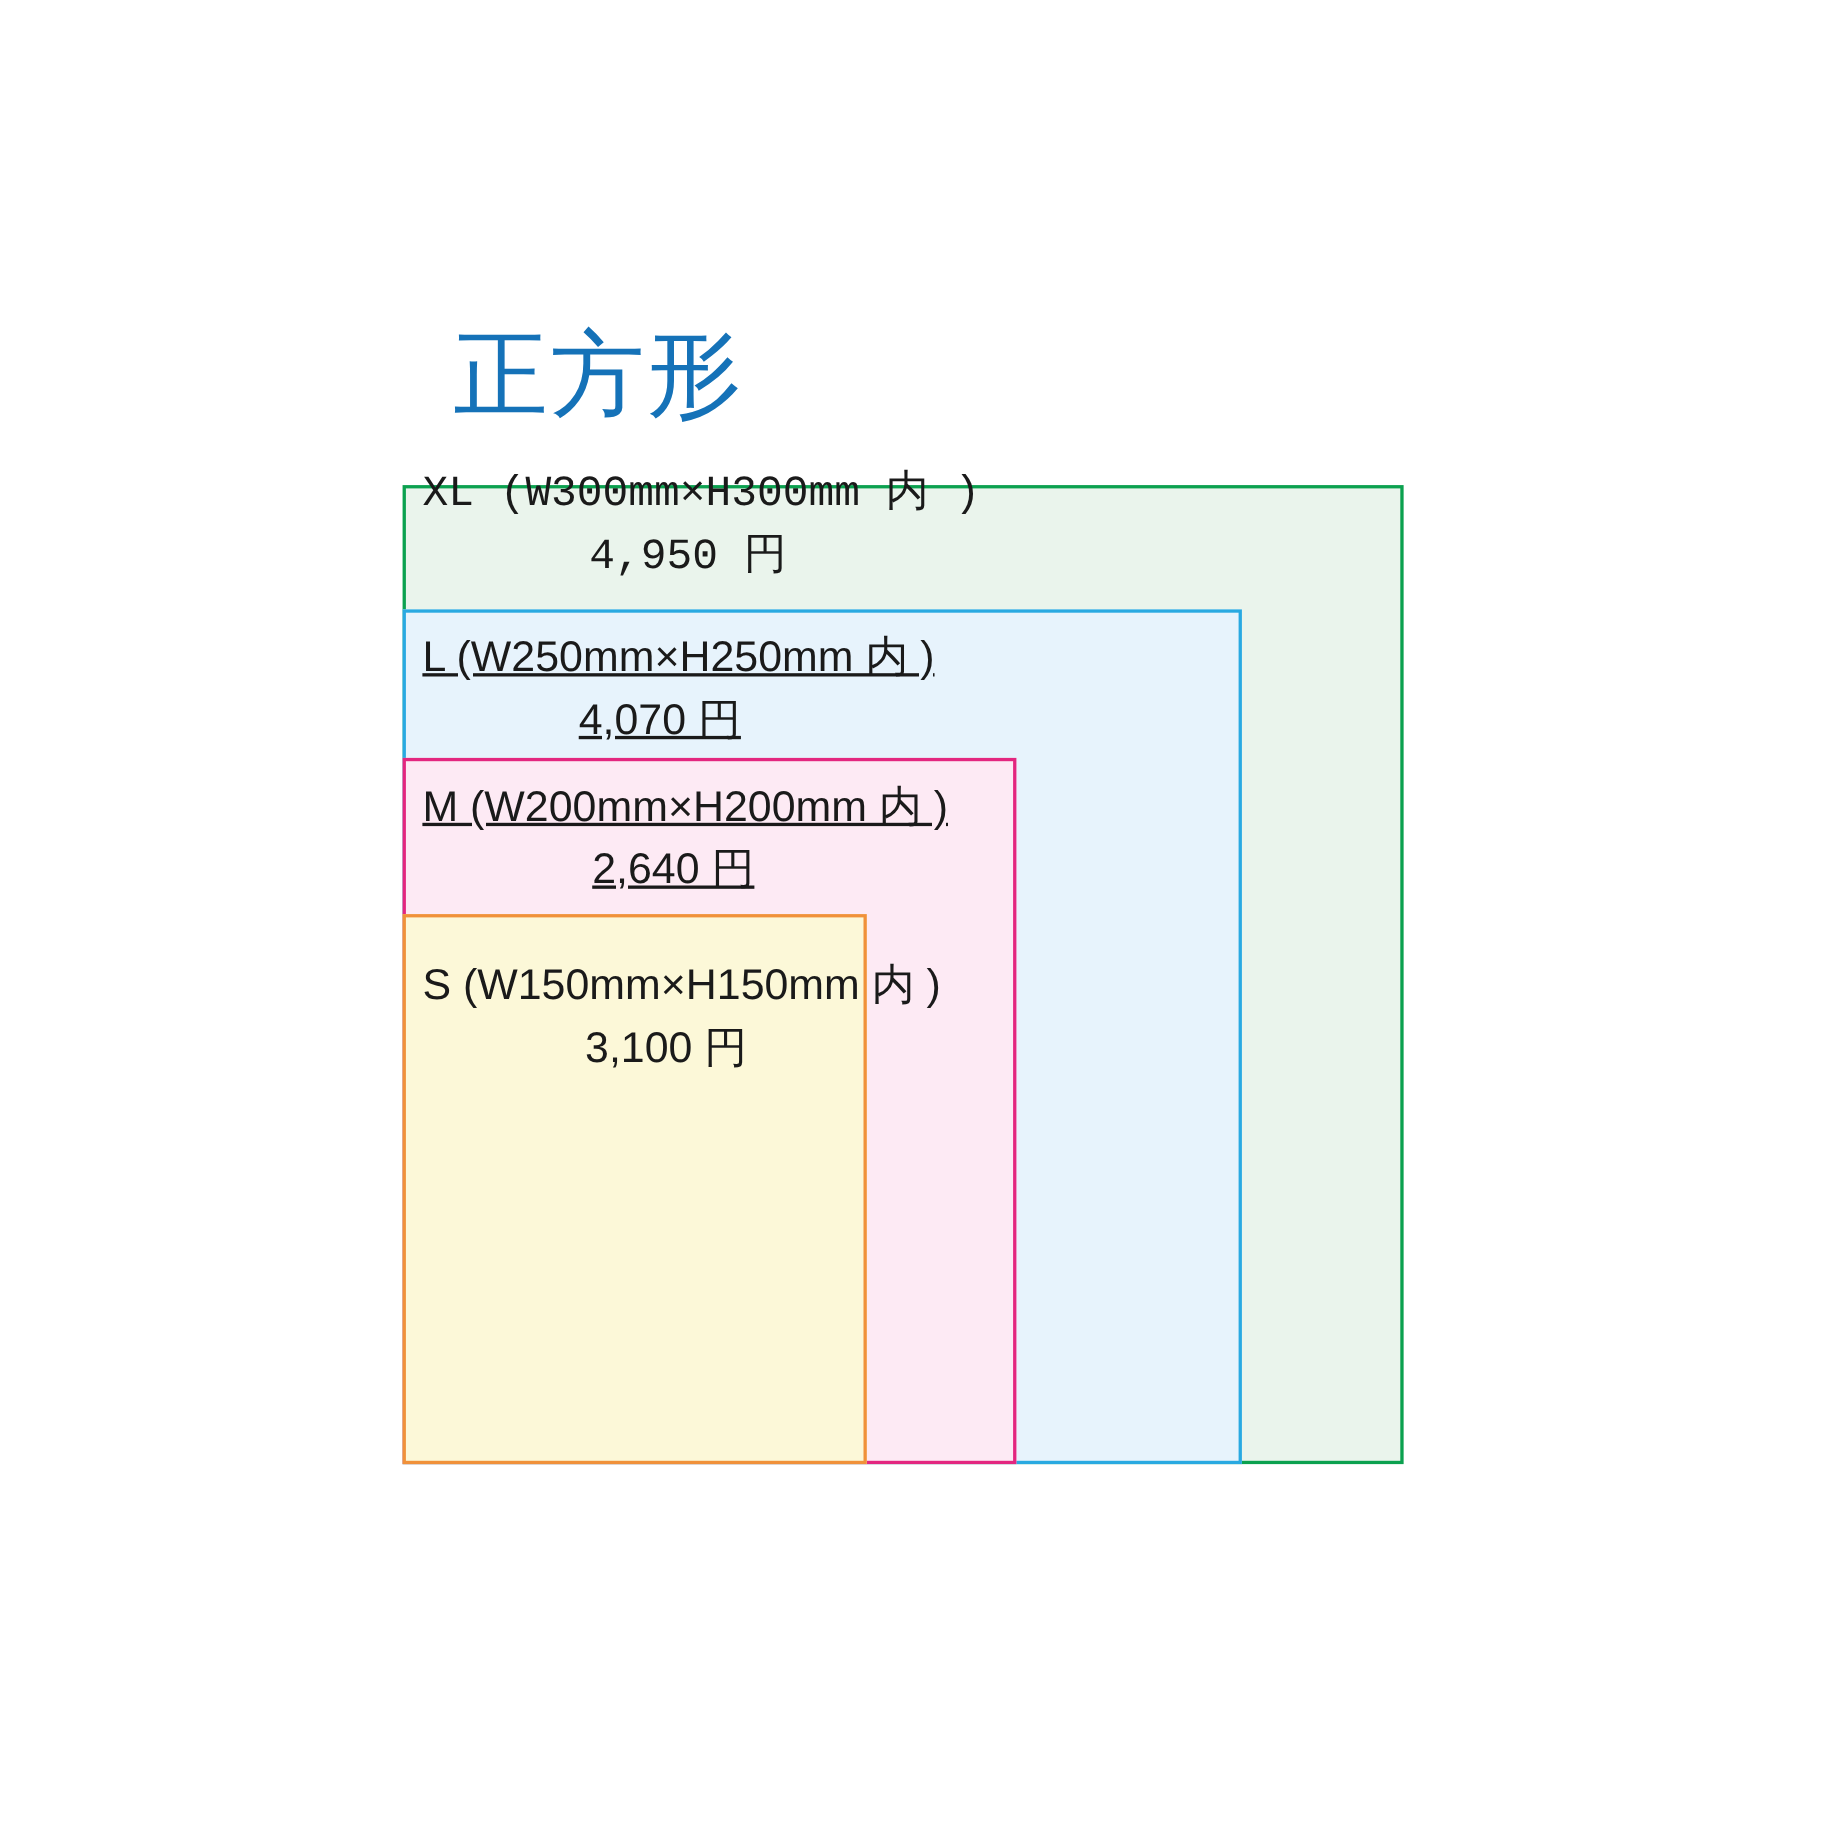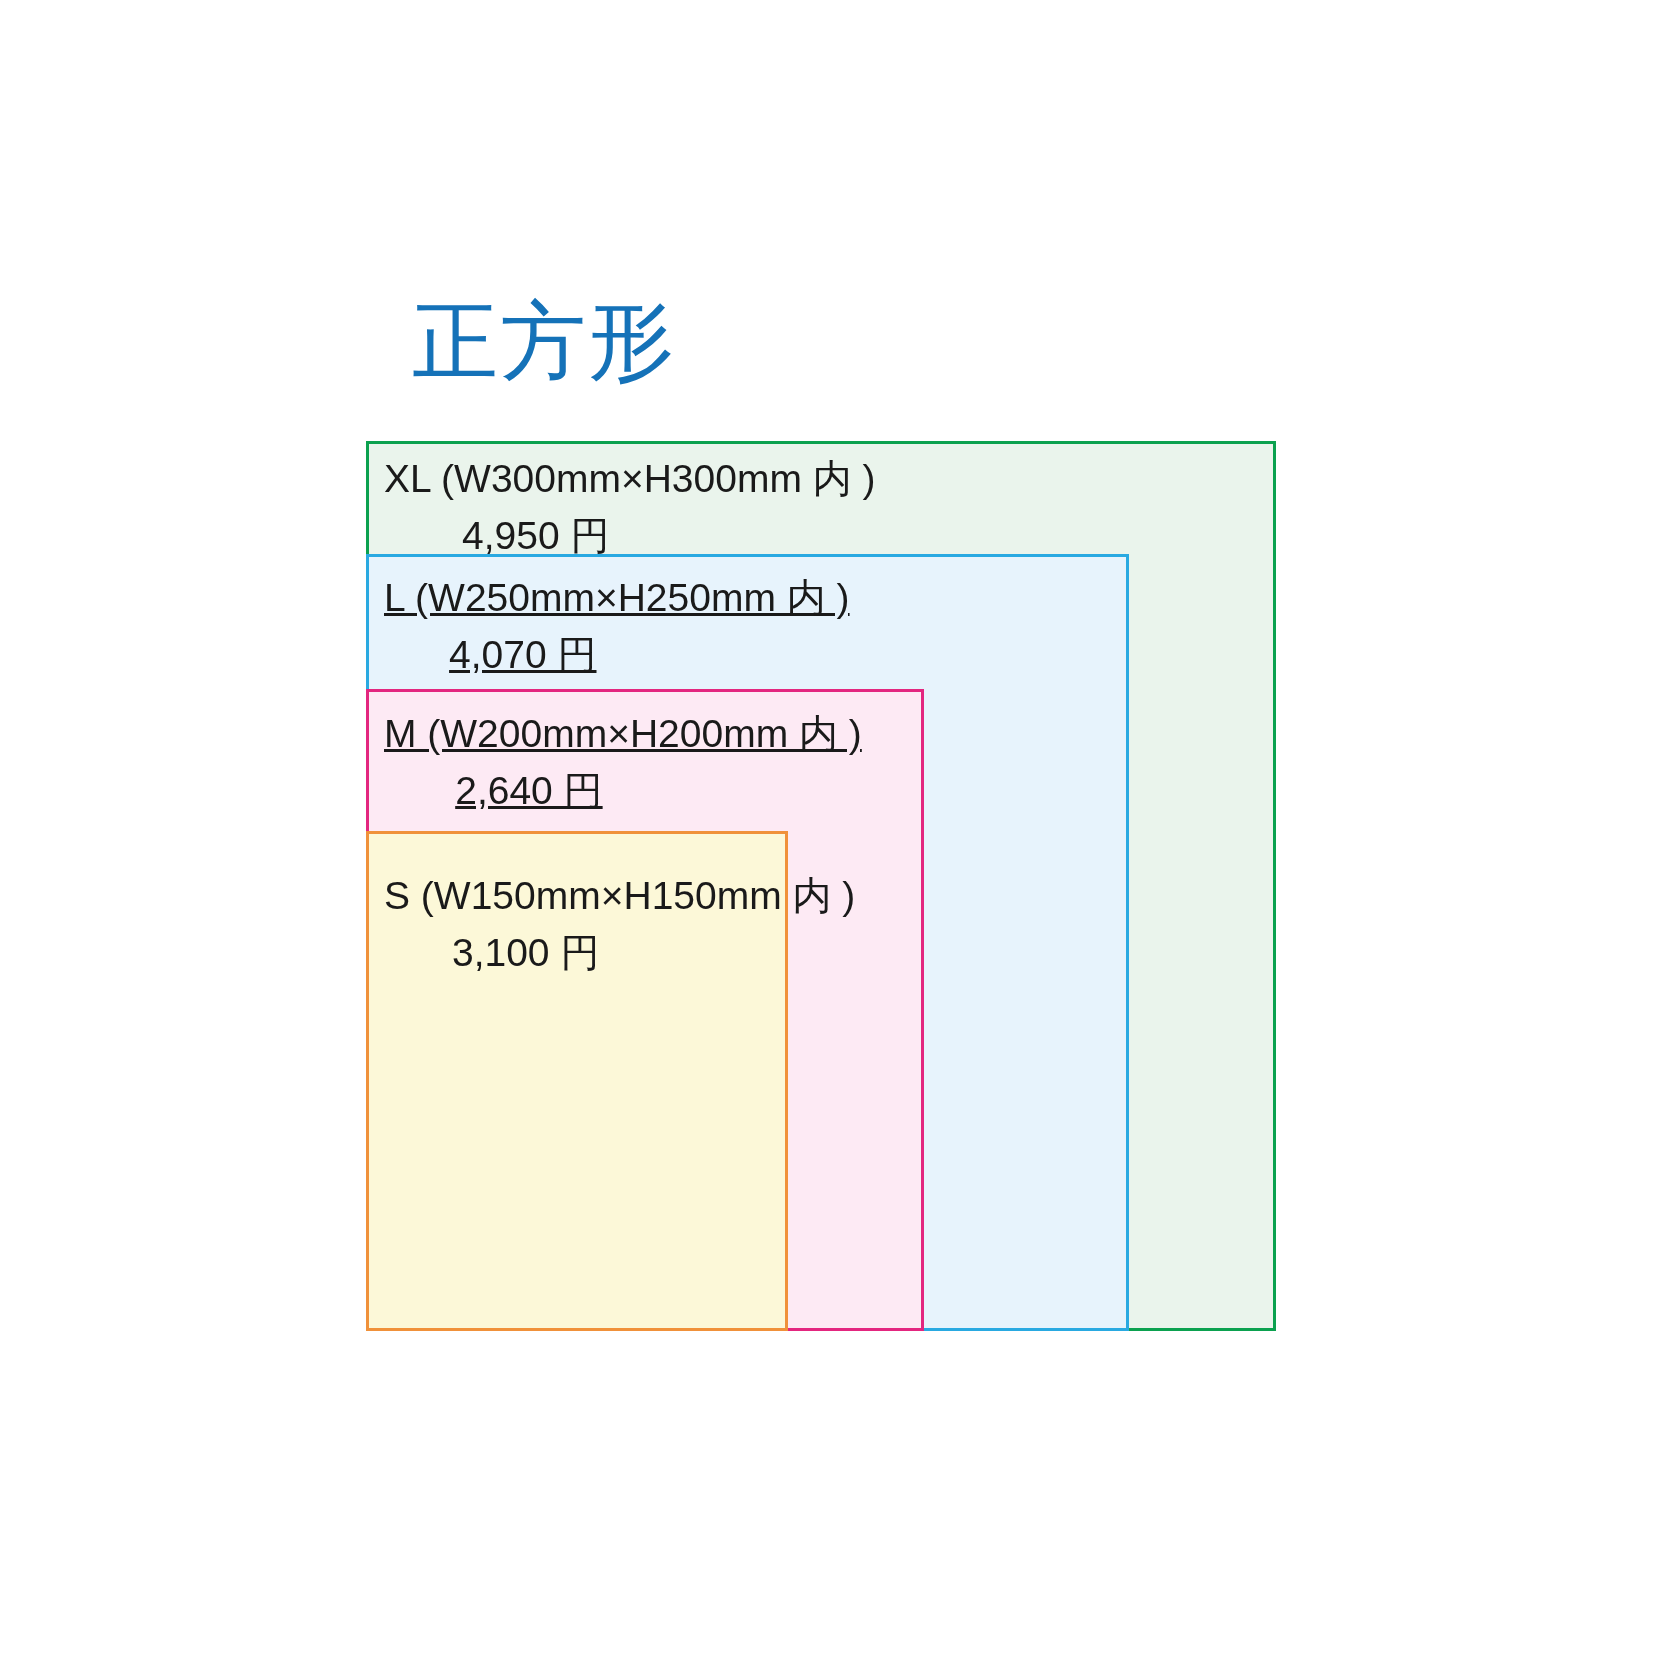--- a/index.html
+++ b/index.html
@@ -71,25 +71,25 @@
     font-size: 39px;
     line-height: 1.0;
   }
   .label .dim {
     display: block;
     text-align: left;
     padding-left: 12px;
   }
   .label .price {
     display: block;
-    text-align: center;
+    text-align: right;
     padding-top: 18px;
     padding-right: 176px;
   }
-  .label-xl { left: 372px; top: 459px; }
+  .label-xl { left: 372px; top: 430px; font-family: Liberation Mono, monospace; }
   .label-l  { left: 372px; top: 578px; text-decoration: underline; }
   .label-m  { left: 372px; top: 714px; text-decoration: underline; }
   .label-s  { left: 372px; top: 876px; }
 </style>
 </head>
 <body>
 
 <div id="canvas" style="background: rgb(255, 255, 255);">
 
   <div id="title" style="color: rgb(21, 114, 184);">正方形</div>

